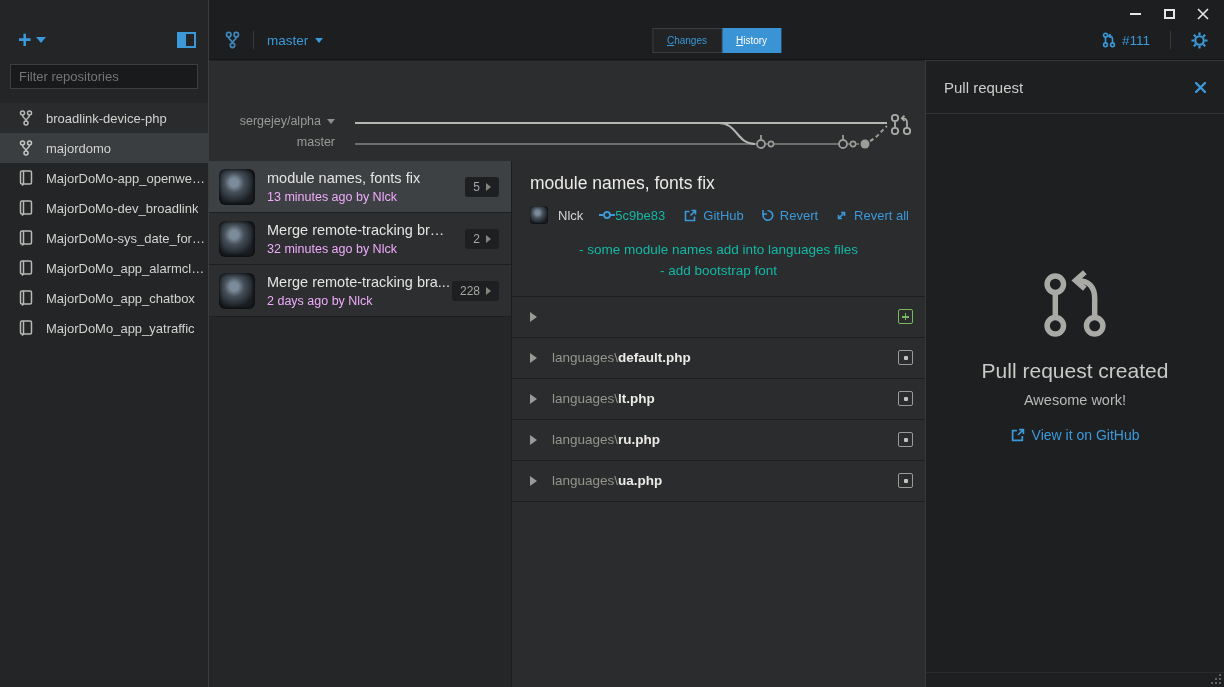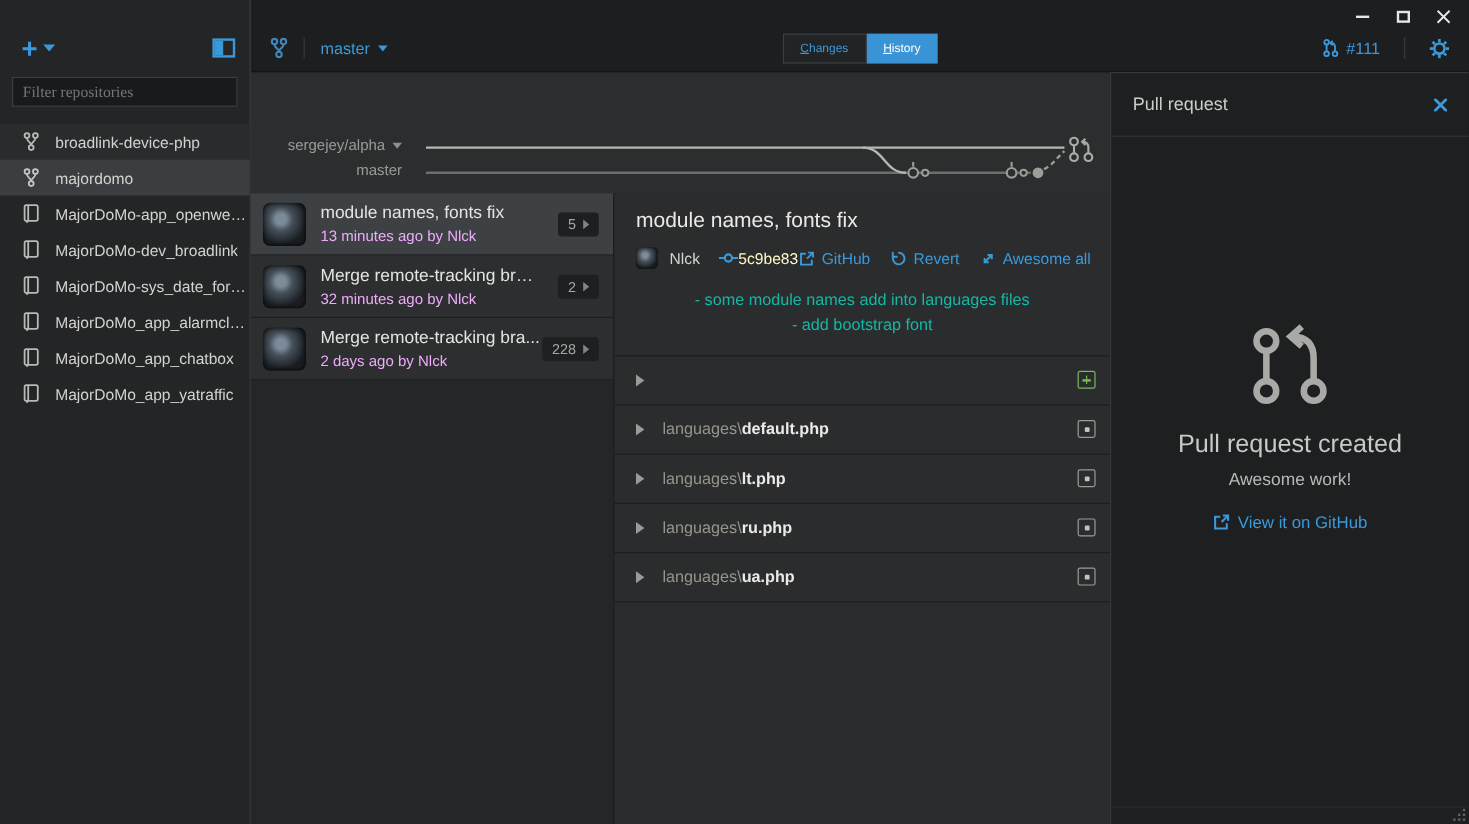--- a/index.html
+++ b/index.html
@@ -17,21 +17,21 @@
     padding:28px 12px 0 18px; height:52px; }
   .add-btn{ display:flex; align-items:center; gap:5px; cursor:pointer; }
   .add-btn .plus{ color:#3b99d9; font-size:23px; font-weight:bold; line-height:18px; }
   .tri-down{ width:0; height:0; border-left:5px solid transparent;
     border-right:5px solid transparent; border-top:6px solid #3b99d9; }
   .panel-toggle{ width:19px; height:16px; border:2px solid #3b99d9; position:relative; }
   .panel-toggle::before{ content:""; position:absolute; left:0; top:0; bottom:0; width:7px; background:#3b99d9; }
   .filter-wrap{ padding:12px 10px 0 10px; }
   .filter-wrap input{
     width:100%; height:25px; background:#191a1b; border:1px solid #3d3f41;
-    color:#c9c9c6; font-size:13px; padding:0 8px; outline:none; font-family:Liberation Serif, serif;
+    color:#c9c9c6; font-size:13px; padding:0 8px; outline:none; font-family:Liberation Sans, sans-serif;
   }
   .repo-list{ margin-top:14px; }
   .repo-item{ height:30px; display:flex; align-items:center; gap:13px;
     padding-left:19px; color:#d2d2cf; cursor:pointer; white-space:nowrap; }
   .repo-item.grouped{ background:#292b2c; }
   .repo-item.selected{ background:#3b3e40; }
   .repo-item svg{ flex:0 0 auto; }
   .repo-name{ overflow:hidden; text-overflow:ellipsis; }
   
   .topbar{ position:absolute; left:209px; right:0; top:0; height:60px;
@@ -85,21 +85,21 @@
   
   .details{ position:absolute; left:511px; top:161px; width:414px; bottom:0;
     background:#2a2c2e; border-left:1px solid #1b1c1e; }
   .d-head{ padding:12px 16px 0 18px; }
   .d-title{ font-size:17.5px; color:#eceae6; }
   .d-authorrow{ display:flex; align-items:center; margin-top:10px; height:22px; }
   .mini-avatar{ width:18px; height:18px; border-radius:4px;
     background: radial-gradient(circle at 42% 38%, #7c8b99 0 14%, #46505a 35%, #191d21 70%);
     box-shadow: inset 0 0 2px #000; }
   .d-author{ color:#d6d6d2; margin:0 16px 0 10px; }
-  .sha-link{ display:flex; align-items:center; gap:0; color:#fef9c3; cursor:pointer; }
+  .sha-link{ display:flex; align-items:center; gap:0; color:#14b8a6; cursor:pointer; }
   .d-actions{ margin-left:auto; display:flex; gap:17px; }
   .action-link{ display:flex; align-items:center; gap:6px; color:#3b99d9; cursor:pointer; font-size:13px; }
   .d-message{ padding:14px 18px 14px 18px; font-size:13.5px; color:#14b8a6; line-height:1.55;text-align:center; }
   .file-rows{ border-top:1px solid #1d1e20; }
   .file-row{ height:41px; display:flex; align-items:center; padding:0 12px 0 18px;
     border-bottom:1px solid #1d1e20; cursor:pointer; }
   .tri-right{ width:0; height:0; border-top:5px solid transparent;
     border-bottom:5px solid transparent; border-left:7px solid #9a9a97; }
   .file-path{ margin-left:15px; font-size:13.5px; white-space:nowrap; overflow:hidden; text-overflow:ellipsis; }
   .file-dir{ color:#96958c; }
@@ -394,21 +394,21 @@
               </svg>
             <span>Revert</span>
           </span>
           <span class="action-link">
             <svg width="13" height="13" viewBox="0 0 13 13">
                 <g stroke="#3b99d9" stroke-width="1.6" fill="none">
                   <path d="M3.5,9.5 L9.5,3.5"></path>
                   <path d="M6,3.5 H9.5 V7 M7,9.5 H3.5 V6"></path>
                 </g>
               </svg>
-            <span>Awesome all</span>
+            <span>Revert all</span>
           </span>
         </div>
       </div>
     </div>
     <div class="d-message">
       <div>- some module names add into languages files</div>
       <div>- add bootstrap font</div>
     </div>
     <div class="file-rows">
       <div class="file-row">

